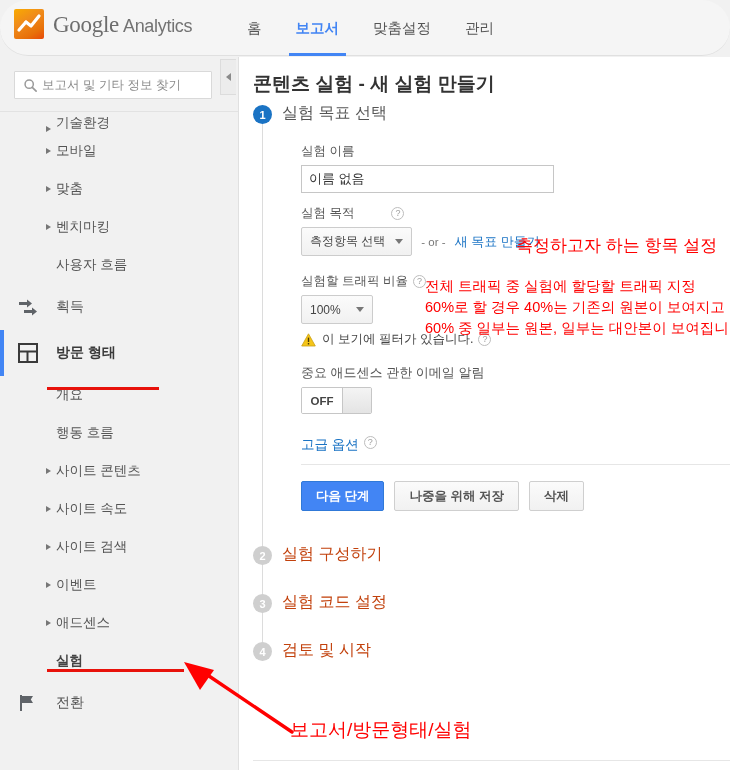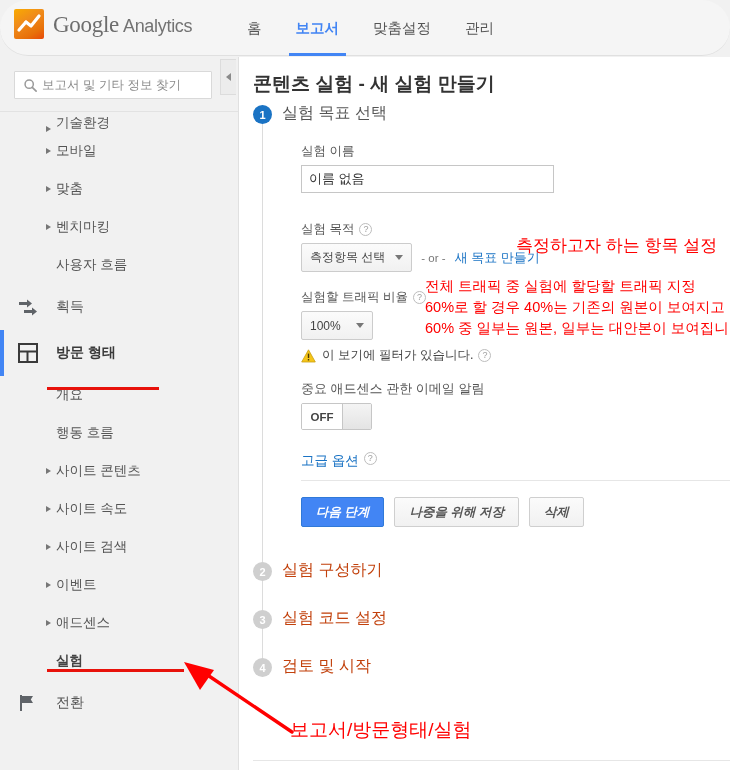--- a/index.html
+++ b/index.html
@@ -382,21 +382,21 @@
   }
   .toggle .tg-knob {
     width: 28px;
     background: linear-gradient(#f4f4f4, #e4e4e4);
     border-left: 1px solid #c6c6c6;
   }
 
   .adv-link { color: #1a73c4; font-size: 13.5px; cursor: pointer; display: flex; align-items: flex-start; }
   .hr { border-top: 1px solid #e6e6e6; margin-top: 10px; }
 
-  .btn-row { display: flex; align-items: center; margin-top: 16px; font-style: italic; }
+  .btn-row { display: flex; align-items: center; margin-top: 16px; }
   .btn {
     height: 30px;
     display: inline-flex;
     align-items: center;
     justify-content: center;
     padding: 0 14px;
     font-size: 12.5px;
     font-weight: bold;
     border-radius: 2px;
     cursor: pointer;
@@ -586,21 +586,21 @@
 
         
         <div class="field-label">
           <span>실험 이름</span>
         </div>
         <div class="text-input">
           <span>이름 없음</span>
         </div>
 
         
-        <div class="field-label" style="margin-top:28px;">
+        <div class="field-label" style="margin-top:12px;gap:32px;">
           <span>실험 목적</span>
           <span class="help-q">?</span>
         </div>
         <div class="row-inline">
           <div class="select-btn">
             <span>측정항목 선택</span>
             <span class="dncaret"></span>
           </div>
           <span class="or-text">- or -</span>
           <span class="link-blue">새 목표 만들기</span>

